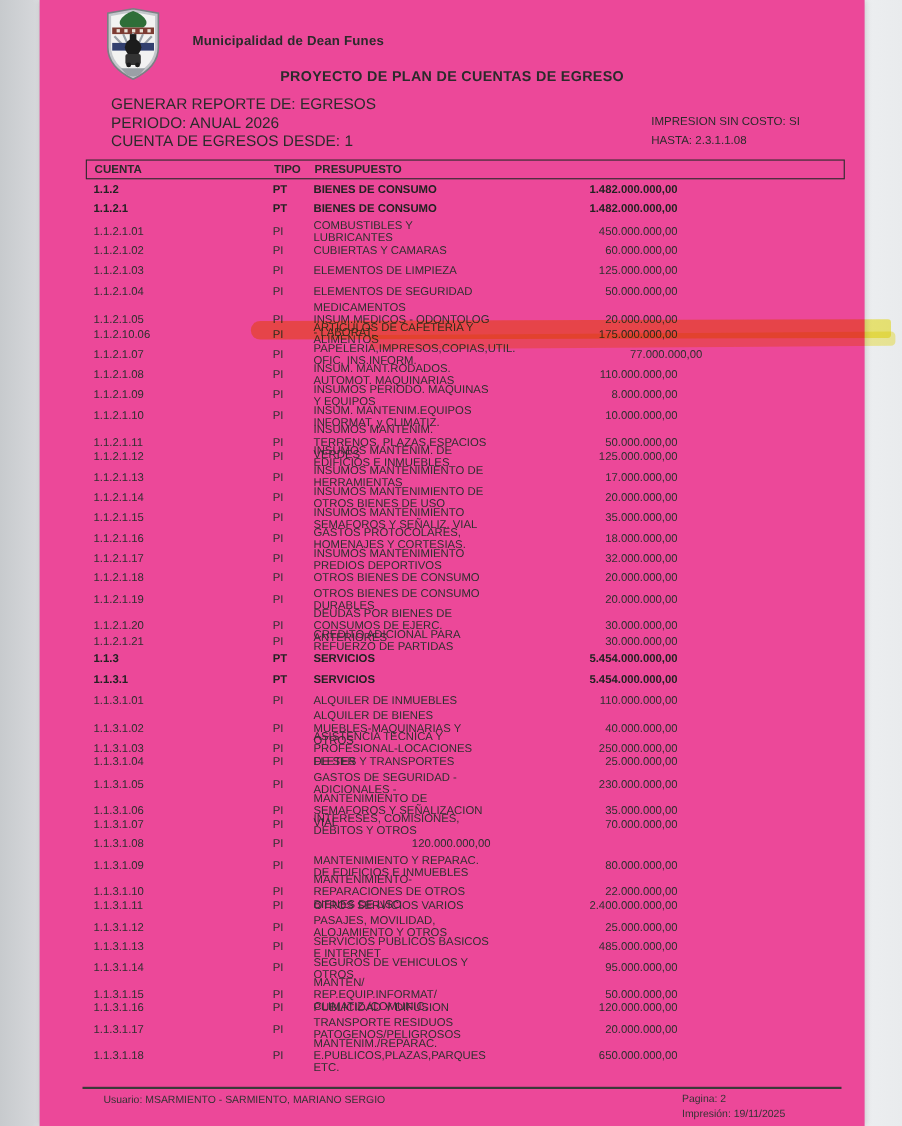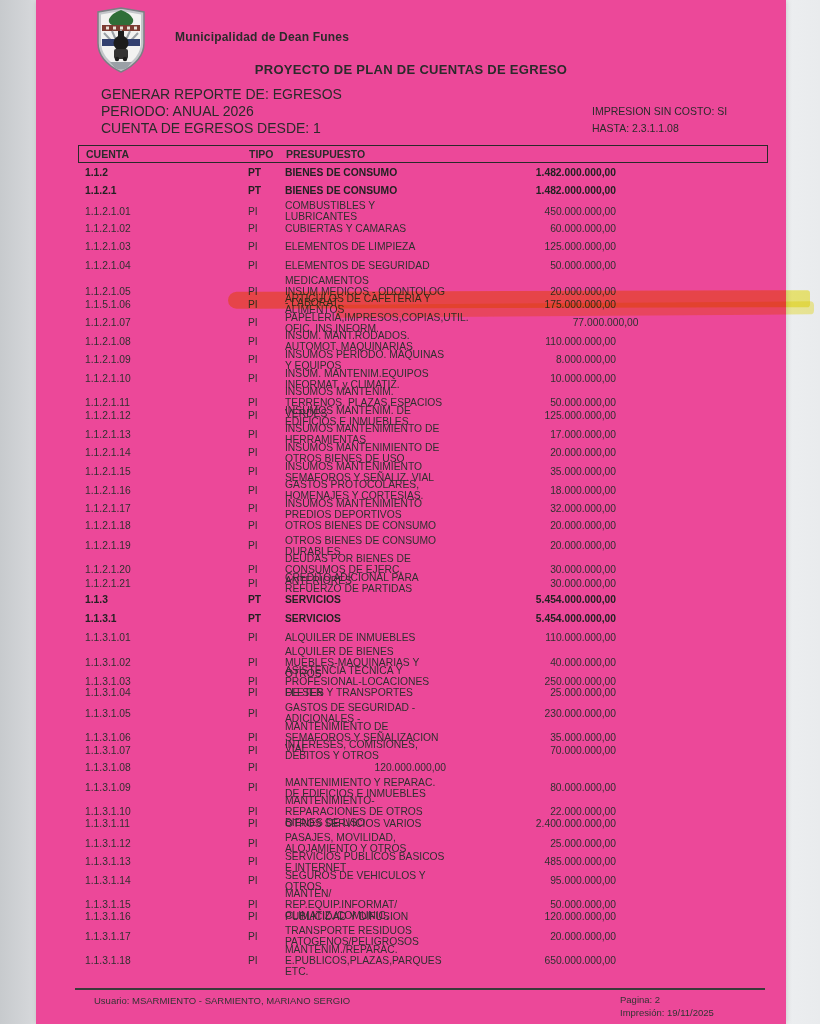--- a/index.html
+++ b/index.html
@@ -147,21 +147,21 @@
         <span class="c-desc">ELEMENTOS DE SEGURIDAD</span>
         <span class="c-amount">50.000.000,00</span>
       </div>
       <div class="trow">
         <span class="c-cuenta">1.1.2.1.05</span>
         <span class="c-tipo">PI</span>
         <span class="c-desc">MEDICAMENTOS INSUM.MEDICOS - ODONTOLOG - LABORAT.</span>
         <span class="c-amount">20.000.000,00</span>
       </div>
       <div class="trow">
-        <span class="c-cuenta">1.1.5.1.06</span>
+        <span class="c-cuenta">1.1.2.10.06</span>
         <span class="c-tipo">PI</span>
         <span class="c-desc">ARTICULOS DE CAFETERIA Y ALIMENTOS</span>
         <span class="c-amount">175.000.000,00</span>
       </div>
       <div class="trow">
         <span class="c-cuenta">1.1.2.1.07</span>
         <span class="c-tipo">PI</span>
         <span class="c-desc">PAPELERIA,IMPRESOS,COPIAS,UTIL. OFIC. INS.INFORM.</span>
         <span class="c-amount">77.000.000,00</span>
       </div>

